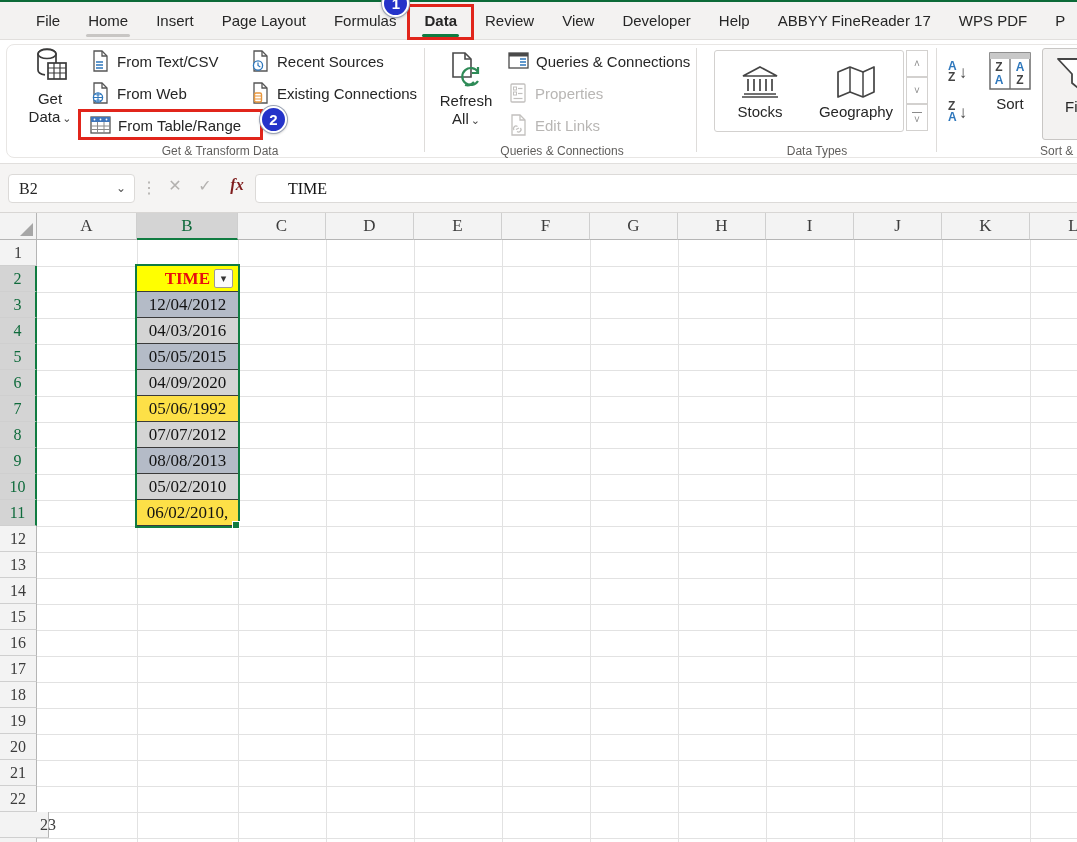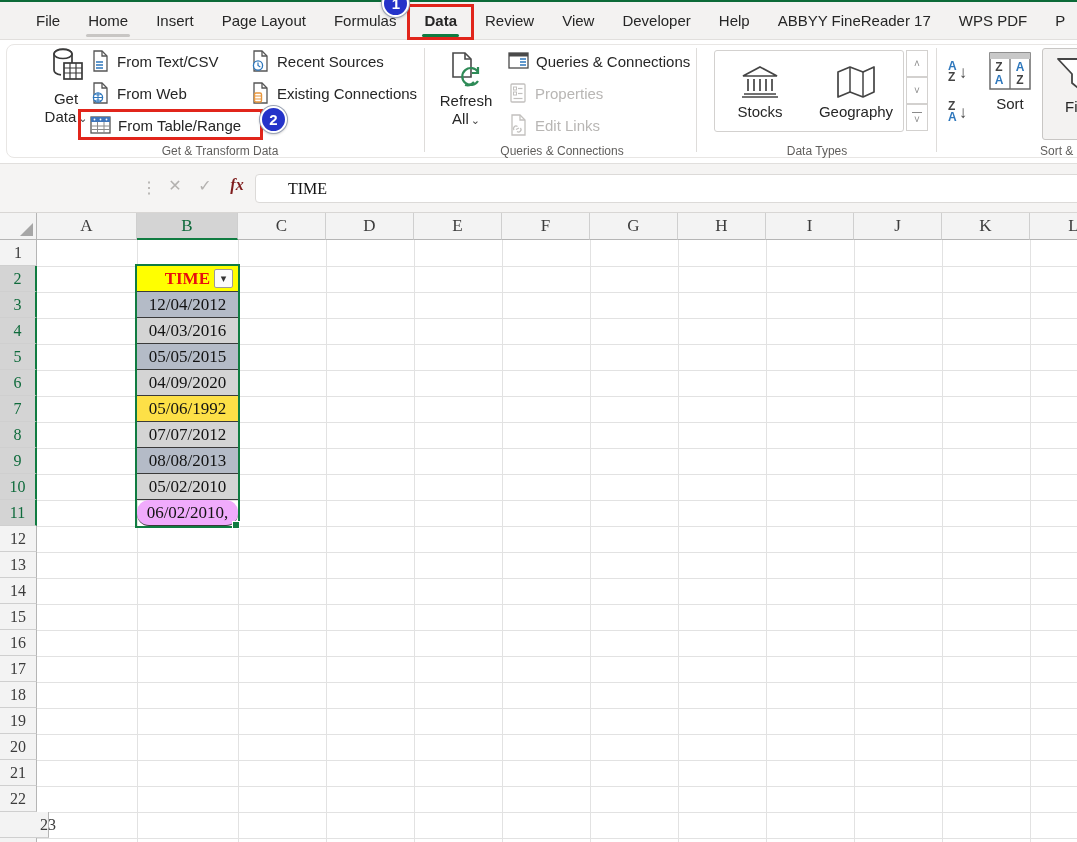--- a/index.html
+++ b/index.html
@@ -138,21 +138,21 @@
       </div>
       <div class="tab">
         <span class="tab-label">P</span>
         <span class="underline"></span>
       </div>
     </div>
 
   <div id="ribbon" class="abs">
     <div id="ribbon-outline" class="abs"></div>
 
-    <div class="bigbtn" style="left:24px;top:6px;width:52px;margin-left:16px;">
+    <div class="bigbtn" style="left:24px;top:6px;width:52px;">
       <svg width="44" height="44" viewBox="0 0 44 44">
         <path d="M10 8 c0-3 4-5 9-5 s9 2 9 5 v14" fill="none" stroke="#3a3a3a" stroke-width="1.7"></path>
         <ellipse cx="19" cy="8" rx="9" ry="4.5" fill="#fff" stroke="#3a3a3a" stroke-width="1.7"></ellipse>
         <path d="M10 8 v16 c0 2.5 3 4.3 7 4.8" fill="none" stroke="#3a3a3a" stroke-width="1.7"></path>
         <rect x="20" y="17" width="18" height="16" fill="#fff" stroke="#3a3a3a" stroke-width="1.7"></rect>
         <path d="M20 22 h18 M20 27 h18 M26 17 v16 M32 17 v16" stroke="#3a3a3a" stroke-width="1.2"></path>
       </svg>
       <span class="lbl">Get</span>
       <span class="lbl"><span>Data</span><span class="chev">⌄</span></span>
     </div>
@@ -318,20 +318,24 @@
     <div id="filter-btn" class="bigbtn" style="left:1042px;top:8px;width:66px;height:92px;justify-content:flex-start;padding-top:8px;">
       <svg width="38" height="34" viewBox="0 0 38 34">
         <path d="M2 2 H36 L22 17 V31 L16 26 V17 Z" fill="#fff" stroke="#444" stroke-width="1.8" stroke-linejoin="round"></path>
       </svg>
       <span class="lbl" style="margin-top:7px;">Filt</span>
     </div>
     <div class="grp-label" style="left:1040px;width:80px;text-align:left;">Sort &amp;</div>
   </div>
 
   <div id="formula-bar" class="abs">
+    <div id="name-box" class="fbox serif">
+      <span>B2</span>
+      <span class="chevron">⌄</span>
+    </div>
     <div id="fb-dots" class="abs">⋮</div>
     <div class="fb-btn" style="left:162px;"><span>✕</span></div>
     <div class="fb-btn" style="left:192px;"><span>✓</span></div>
     <div class="fb-btn" id="fx-btn" style="left:224px;"><span>fx</span></div>
     <div id="formula-field" class="fbox serif">
       <span>TIME</span>
     </div>
   </div>
 
   <div id="sheet" class="abs">
@@ -415,21 +419,21 @@
       <div class="row-hdr" style="top: 625px; height: 6px; border-bottom: none;"></div>
       <div class="tcell serif" id="table-hdr-cell" style="top: 53px; background: rgb(255, 255, 0); color: rgb(232, 15, 15); font-weight: bold;">TIME</div>
       <div class="tcell serif" style="top: 79px; background: rgb(180, 187, 199);">12/04/2012</div>
       <div class="tcell serif" style="top: 105px; background: rgb(212, 212, 212);">04/03/2016</div>
       <div class="tcell serif" style="top: 131px; background: rgb(180, 187, 199);">05/05/2015</div>
       <div class="tcell serif" style="top: 157px; background: rgb(212, 212, 212);">04/09/2020</div>
       <div class="tcell serif" style="top: 183px; background: #fde047;">05/06/1992</div>
       <div class="tcell serif" style="top: 209px; background: rgb(212, 212, 212);">07/07/2012</div>
       <div class="tcell serif" style="top: 235px; background: rgb(180, 187, 199);">08/08/2013</div>
       <div class="tcell serif" style="top: 261px; background: rgb(212, 212, 212);">05/02/2010</div>
-      <div class="tcell serif" style="top: 287px; background: #f0abfc; border-radius: 12px;">06/02/2010,</div>
+      <div class="tcell serif" style="top: 287px; background: #fde047;">06/02/2010,</div>
     </div>
 
   <div class="ann-frame abs" style="left:78px;top:109px;width:185px;height:31px;"></div>
   <div class="badge abs" style="left:260px;top:106px;">
       <span>2</span>
     </div>
 
 </div>
 
 </body></html>

